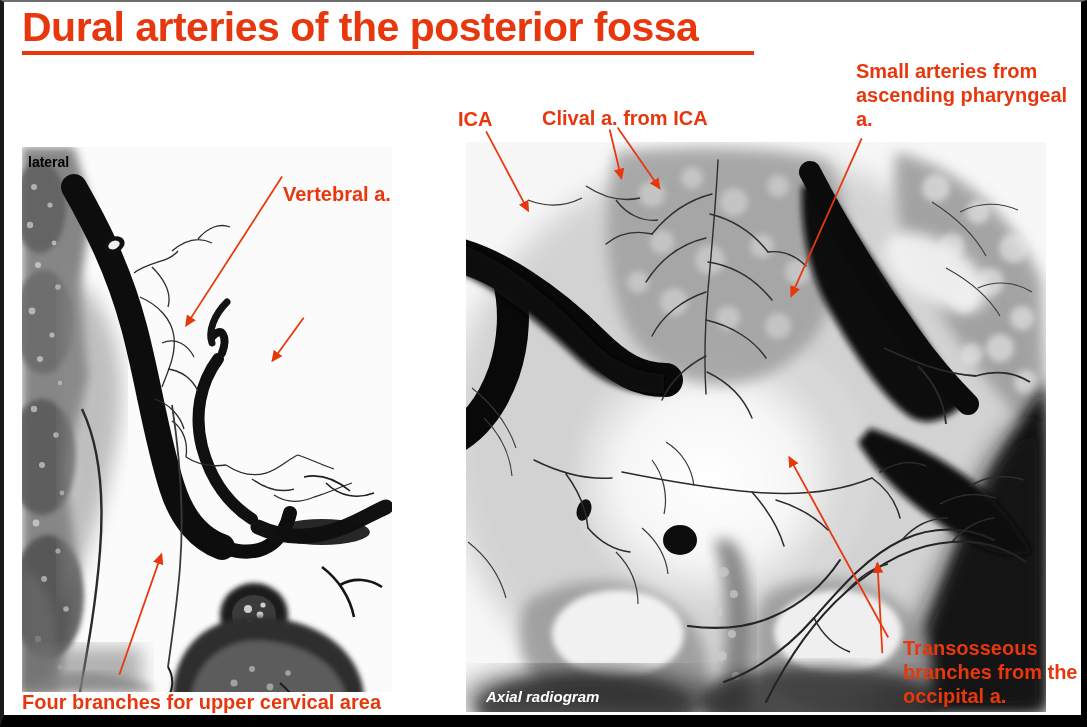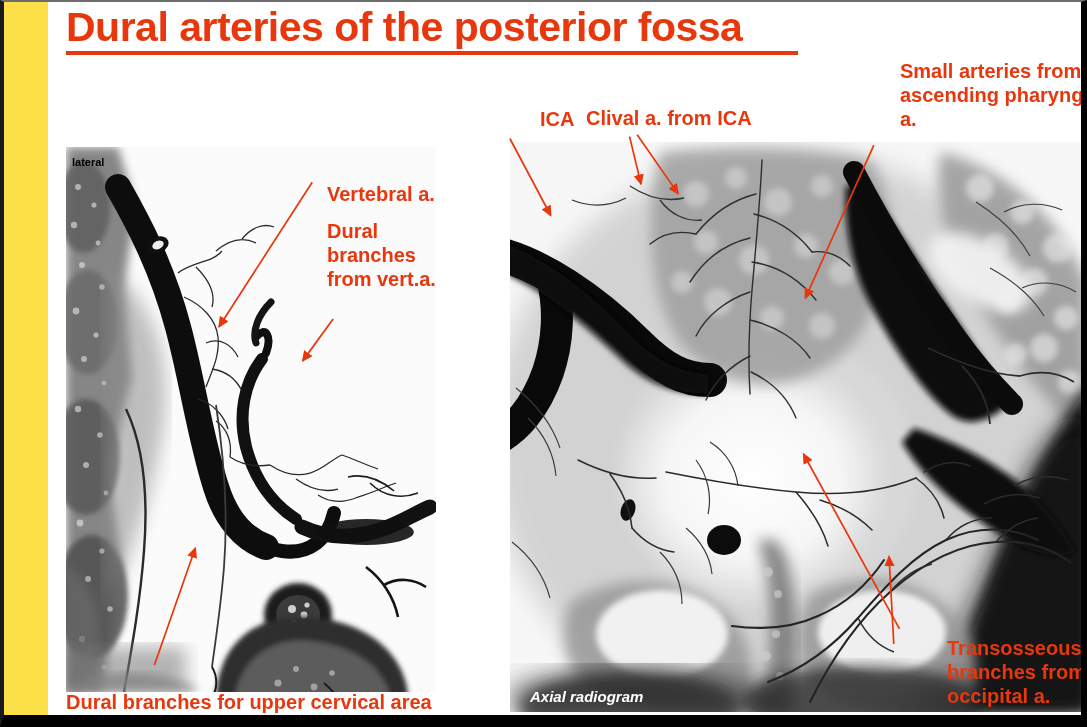--- a/index.html
+++ b/index.html
@@ -7,28 +7,27 @@
     padding: 0;
     background: #ffffff;
   }
   body {
     font-family: "Liberation Sans", sans-serif;
   }
   #slide {
     position: relative;
     width: 1087px;
     height: 727px;
-    background: #fde047;
+    background: #701a75;
     overflow: hidden;
     border-left: 4px solid #1a1a1a;
     border-right: 6px solid #000000;
     border-top: 2px solid #6d6d6d;
     border-bottom: 12px solid #000000;
     box-sizing: border-box;
-    padding-left: 44px;
   }
   #canvas {
     position: relative;
     width: 100%;
     height: 100%;
     background: #ffffff;
   }
 
   
   .title-wrap {
@@ -76,27 +75,27 @@
   .anno-white {
     position: absolute;
     font-size: 15px;
     font-weight: bold;
     color: #ffffff;
     line-height: 18px;
     font-style: italic;
   }
   .anno-black {
     position: absolute;
-    font-size: 11px;
+    font-size: 14px;
     font-weight: bold;
     color: #000000;
     line-height: 17px;
   }
 
-  #label-ica        { left: 492px; top: 105px; }
+  #label-ica        { left: 454px; top: 105px; }
   #label-clival     { left: 538px; top: 104px; white-space: nowrap; }
   #label-ascending  { left: 852px; top: 57px;  width: 225px; }
   #label-vertebral  { left: 279px; top: 144px; width: 115px; margin-top: 36px; }
   #label-dural-vert { left: 279px; top: 217px; width: 112px; }
   #label-dural-cerv { left: 18px;  top: 688px; white-space: nowrap; }
   #label-transoss   { left: 899px; top: 634px; width: 190px; }
   #label-lateral    { left: 24px;  top: 152px; }
   #label-axial      { left: 482px; top: 686px; }
 
   
@@ -477,22 +476,21 @@
           <path d="M2,400 C20,414 34,434 40,456"></path>
         </g>
       </svg>
     </div>
     <div class="anno-white" id="label-axial">Axial radiogram</div>
 
     <div class="anno" id="label-ica">ICA</div>
     <div class="anno" id="label-ascending">Small arteries from ascending pharyngeal a.</div>
     <div class="anno" id="label-clival">Clival a. from ICA</div>
     <div class="anno" id="label-vertebral">Vertebral a.</div>
-    <div class="anno" id="label-dural-vert">Dural branches from vert.a.</div>
-    <div class="anno" id="label-dural-cerv">Dural branches for upper cervical area</div>
+    <div class="anno" id="label-dural-cerv">Four branches for upper cervical area</div>
     <div class="anno" id="label-transoss">Transosseous branches from the occipital a.</div>
 
     <svg id="arrows" viewBox="0 0 1087 727">
       <defs>
         <marker id="ah" markerWidth="7" markerHeight="7" refX="5.6" refY="3" orient="auto" markerUnits="strokeWidth">
           <path d="M0,0 L6.5,3 L0,6 Z" fill="#e8370d"></path>
         </marker>
       </defs>
       <g stroke="#e8370d" stroke-width="1.8" fill="none" marker-end="url(#ah)">
 

